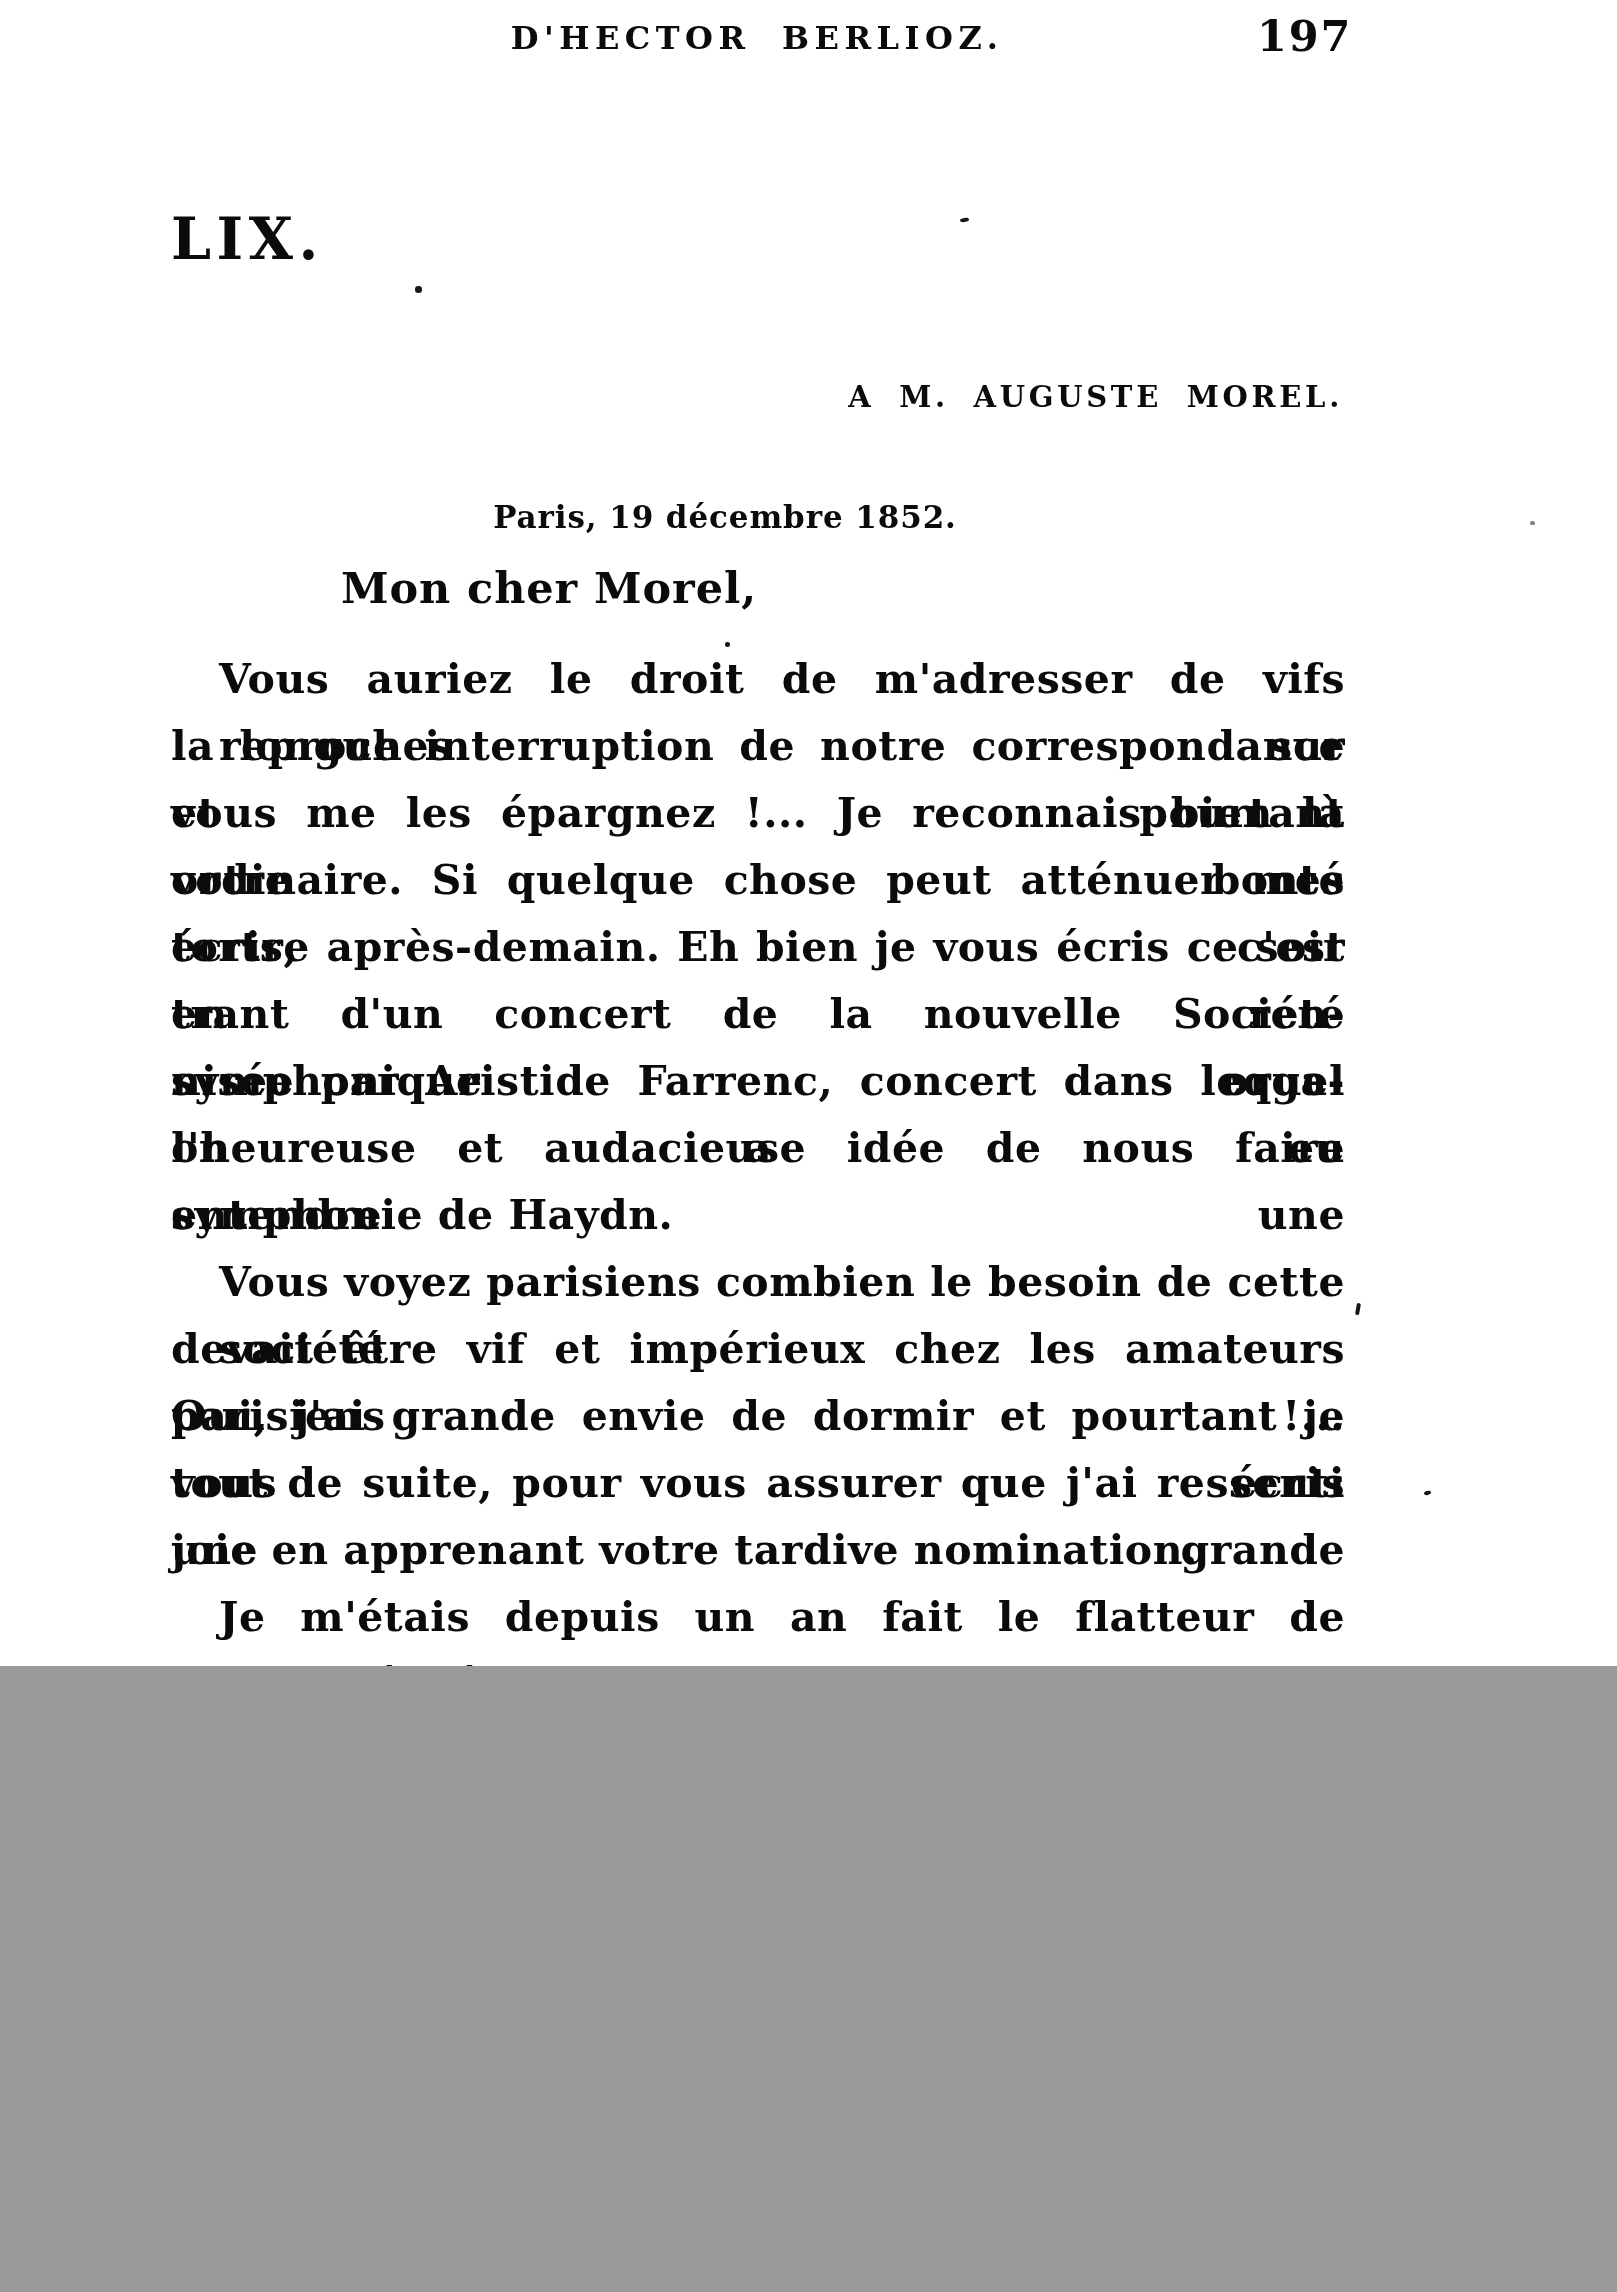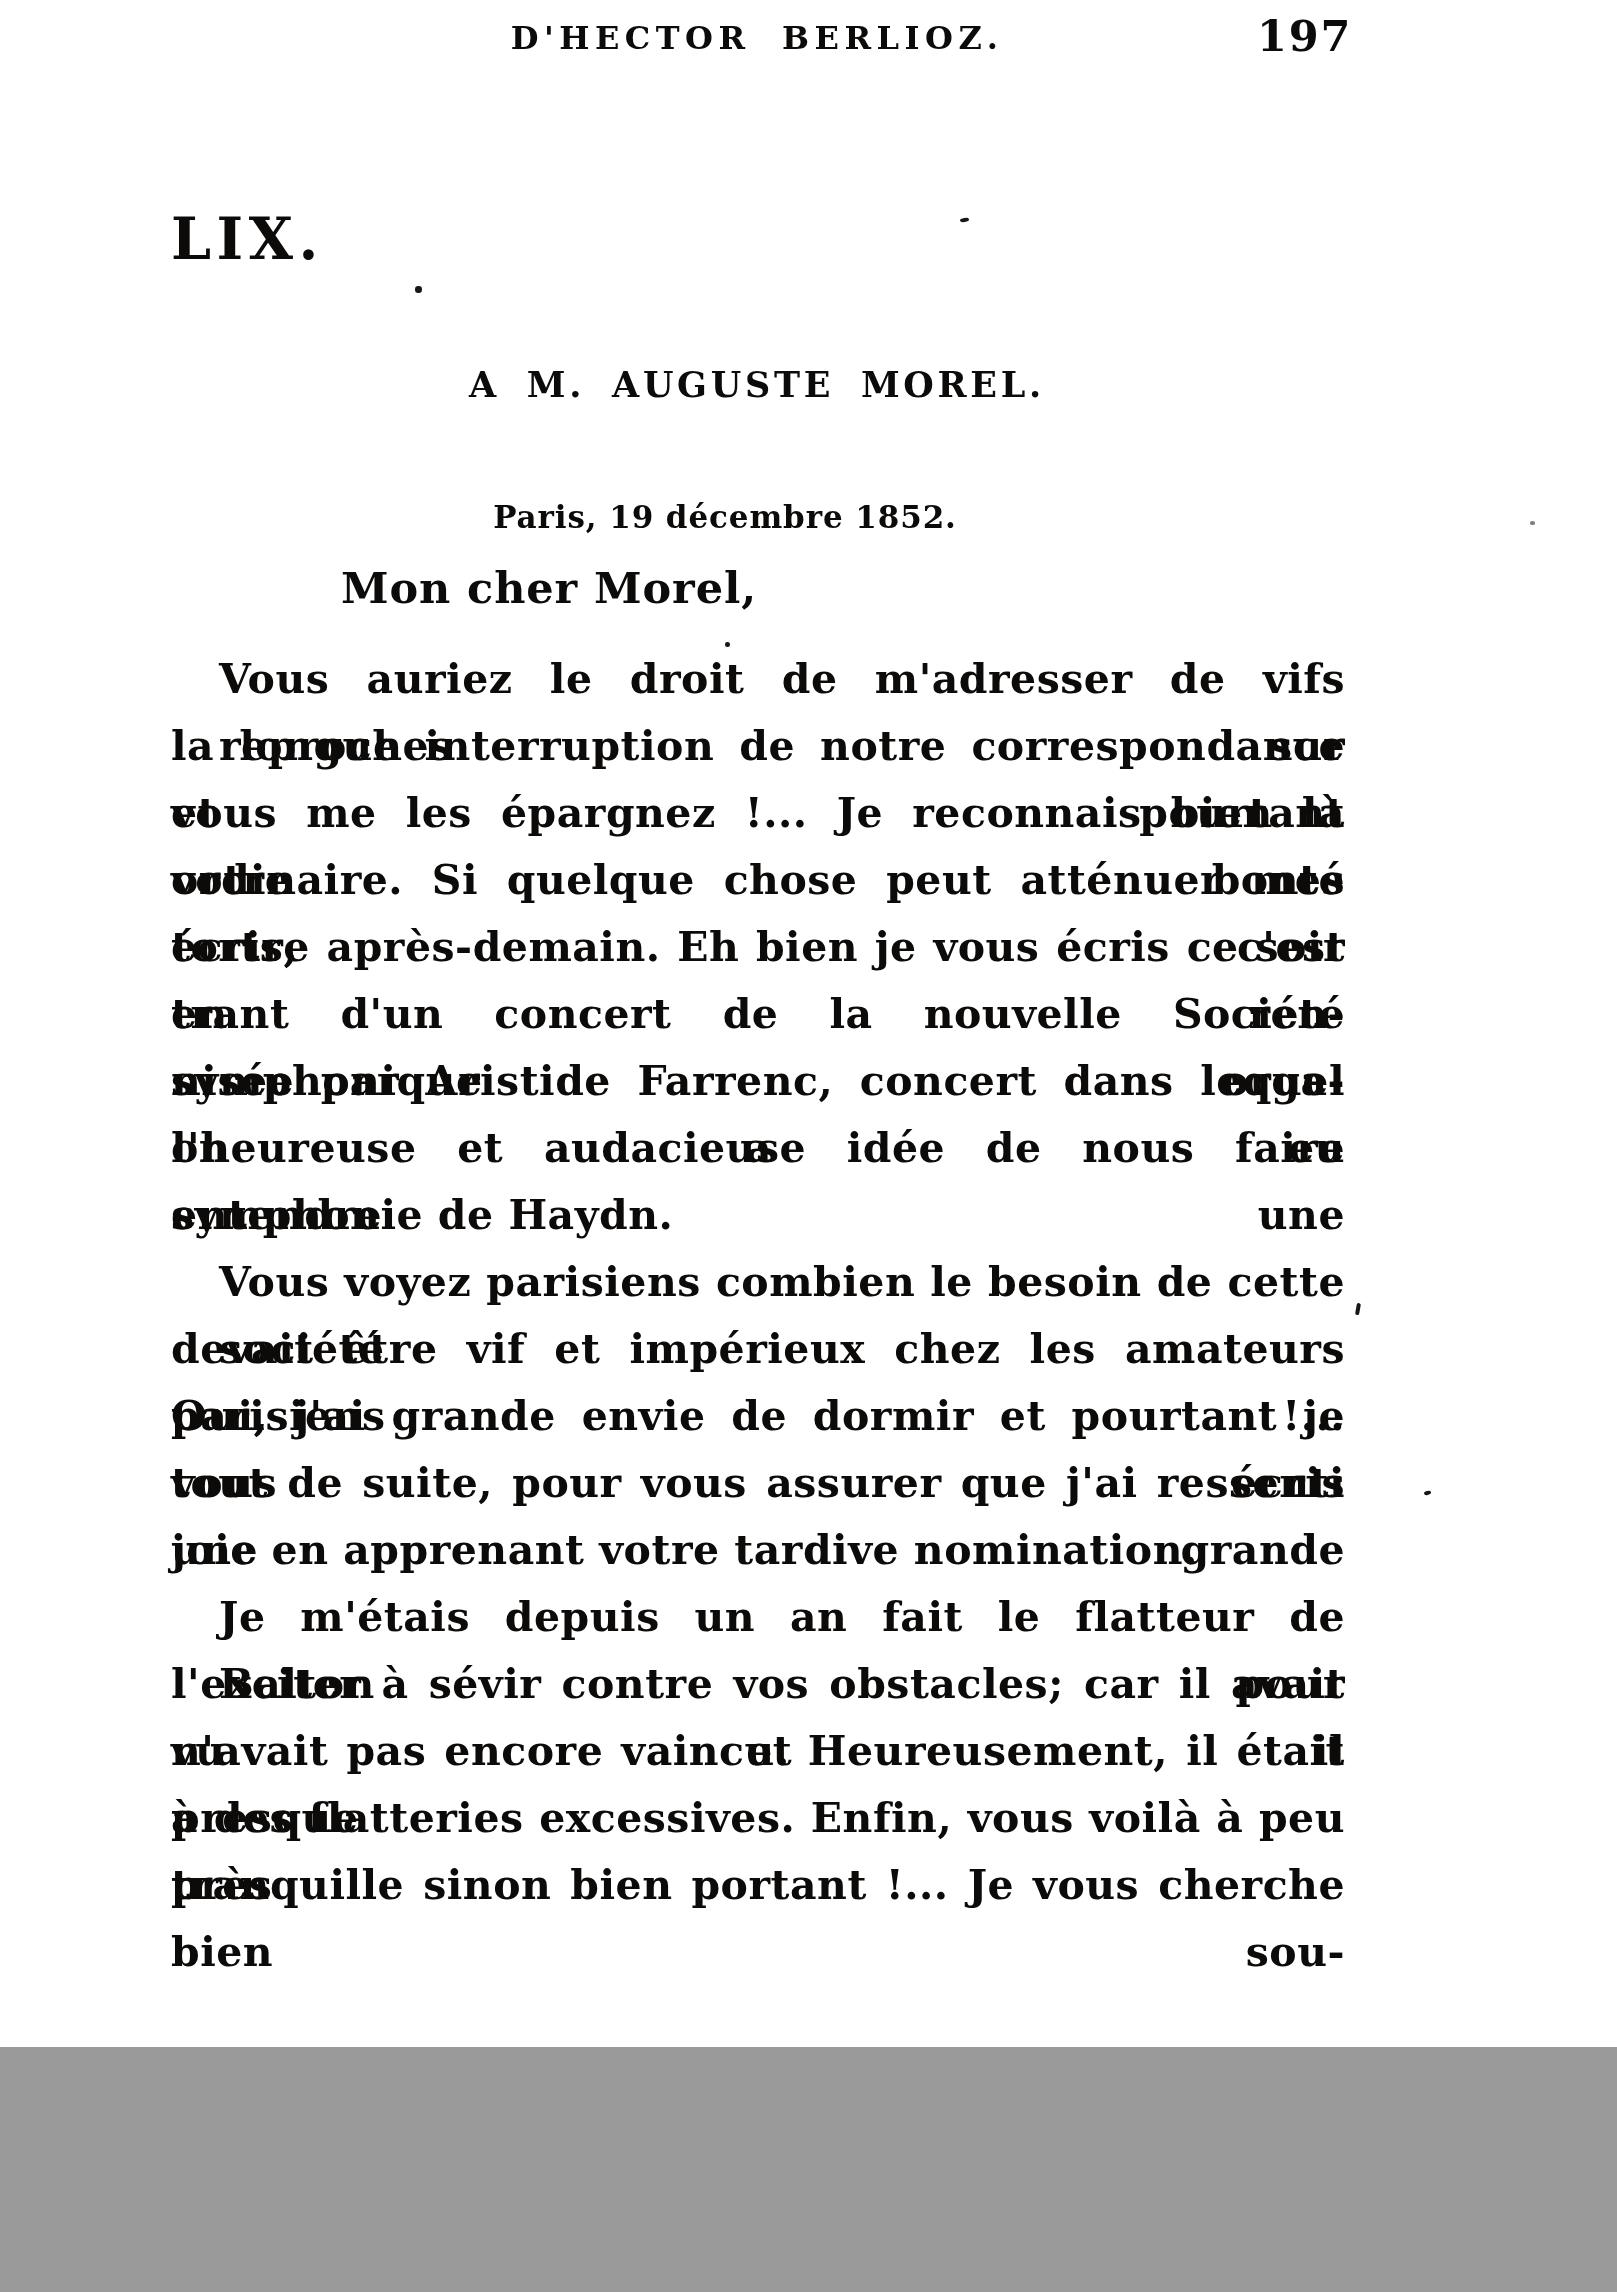--- a/index.html
+++ b/index.html
@@ -4,21 +4,21 @@
 <title>Correspondance d'Hector Berlioz — p. 197</title>
 <style>
   html, body {
     margin: 0;
     padding: 0;
     background: #9a9a9a;
   }
   .page {
     position: relative;
     width: 1618px;
-    height: 2047px;
+    height: 1666px;
     margin: 0 auto;
     background: var(--paper, #ffffff);
     color: var(--ink, #0d0b09);
     font-family: "DejaVu Serif", "Liberation Serif", serif;
     font-weight: 700;
     overflow: hidden;
   }
 
   
   .running-header {
@@ -47,24 +47,24 @@
     top: 205px;
     width: 1172px;
     font-size: 57px;
     letter-spacing: 5.5px;
   }
 
   
   .addressee {
     position: absolute;
     left: 171px;
-    top: 364px;
+    top: 380px;
     width: 1172px;
-    text-align: center;
-    font-size: 35px;
+    text-align: right;
+    font-size: 29px;
     letter-spacing: 3.7px;
     word-spacing: 11px;
     white-space: nowrap;
   }
 
   
   .dateline {
     position: absolute;
     left: 171px;
     top: 499px;

